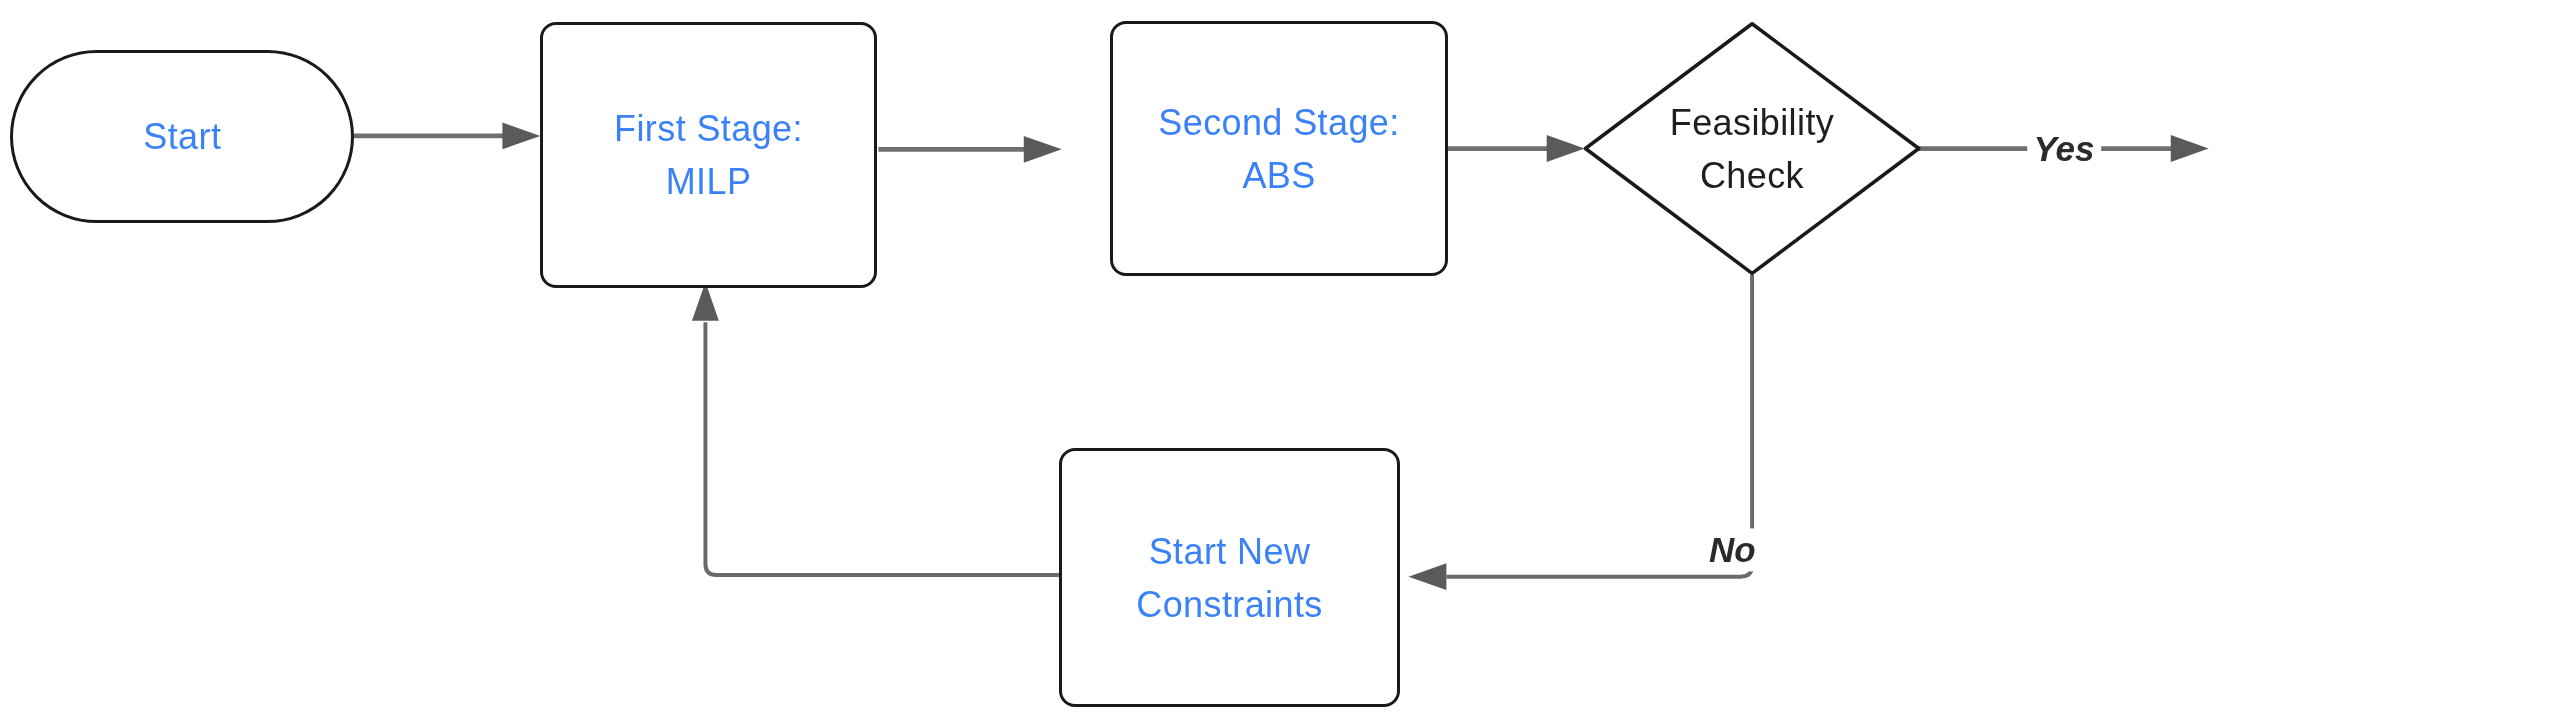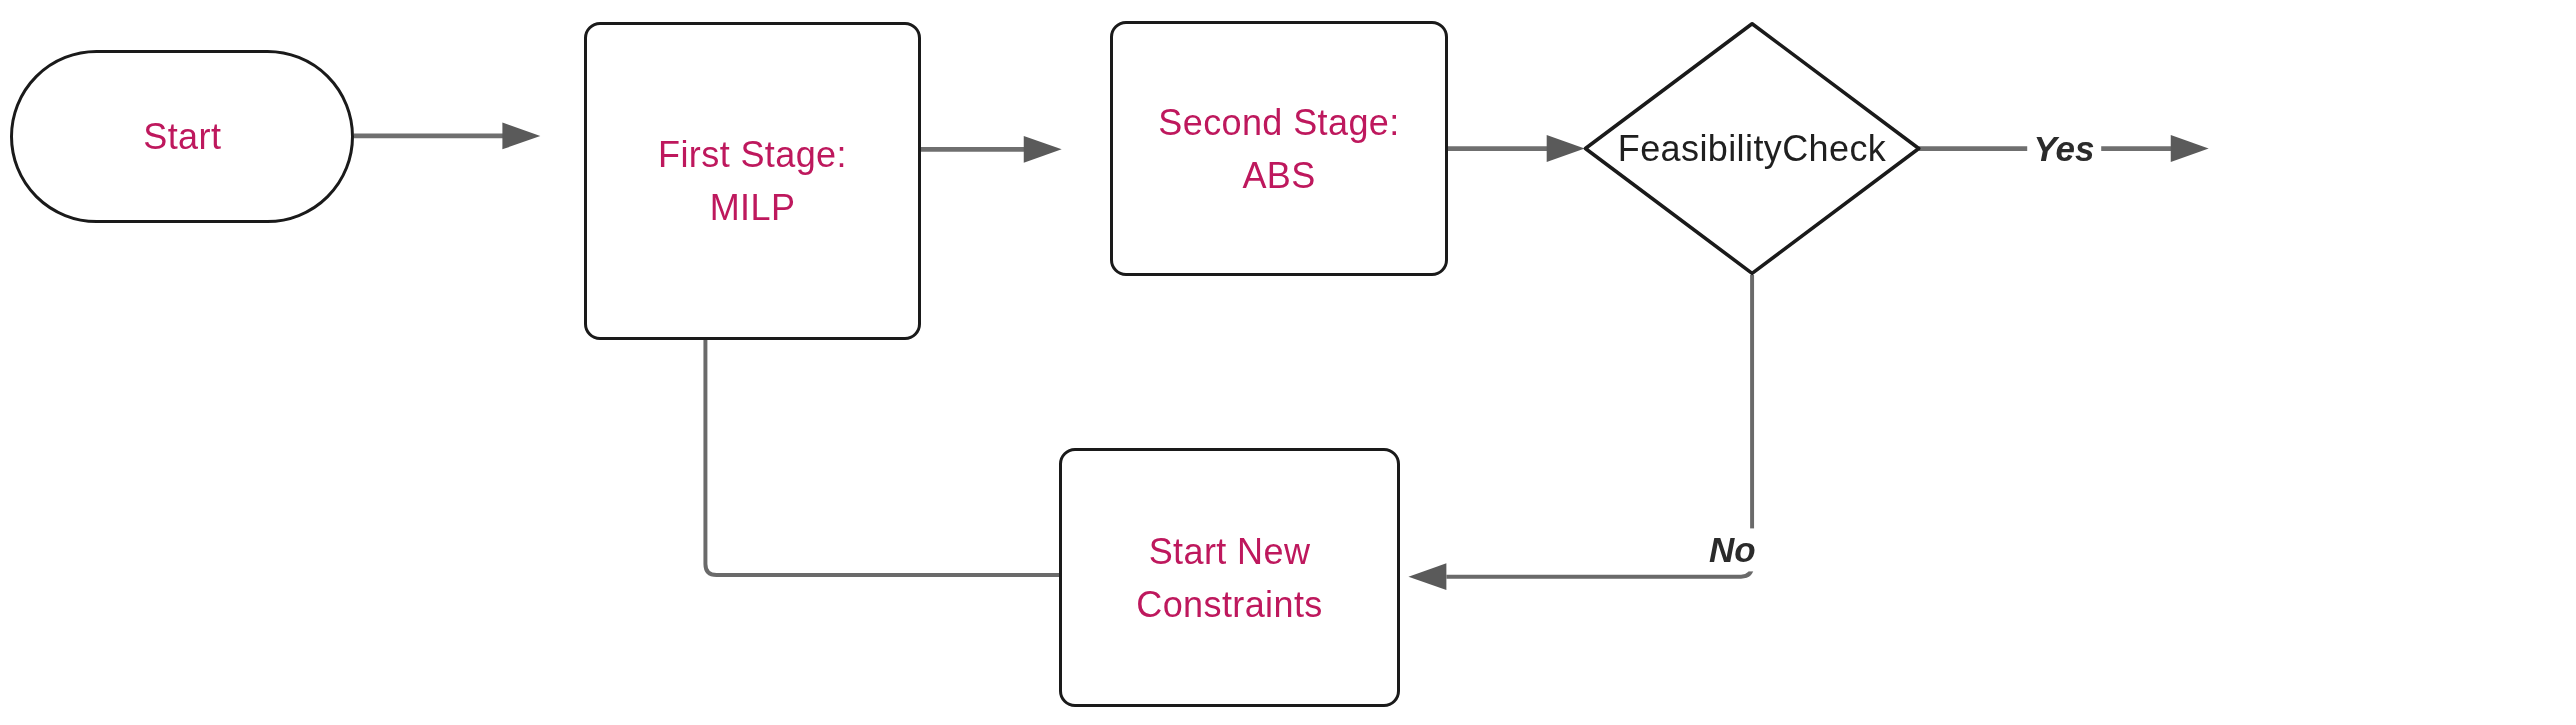--- a/index.html
+++ b/index.html
@@ -25,42 +25,42 @@
   .node {
     position: absolute;
     box-sizing: border-box;
     background: #ffffff;
     border: 3.2px solid #1a1a1a;
     display: flex;
     flex-direction: column;
     align-items: center;
     justify-content: center;
     text-align: center;
-    color: #be185d;
+    color: #3b82f6;
     font-size: 36px;
     line-height: 53px;
     letter-spacing: 0.4px;
   }
   .terminator { border-radius: 88px; }
   .process    { border-radius: 16px;  }
 
   #node-start  { left: 10.3px;   top: 50px;  width: 344px; height: 173px; }
-  #node-first  { left: 540px;  top: 22px;  width: 337px; height: 318px; margin-left: 44px; }
+  #node-first  { left: 540px;  top: 22px;  width: 337px; height: 266px; }
   #node-second { left: 1062px; top: 21.3px;  width: 338px; height: 255px; margin-left: 48px; }
   #node-end    { left: 2208px; top: 62px;  width: 346px; height: 177px; }
   #node-adding { left: 1059px; top: 448px; width: 341px; height: 259px; }
 
   .diamond-label {
     position: absolute;
     left: 1594px;
     top: 93px;
     width: 316px;
     height: 111px;
     display: flex;
-    flex-direction: row;
+    flex-direction: column;
     align-items: center;
     justify-content: center;
     text-align: center;
     color: #1f1f1f;
     font-size: 36px;
     line-height: 53px;
     letter-spacing: 0.4px;
   }
   .edge-label {
     position: absolute;

